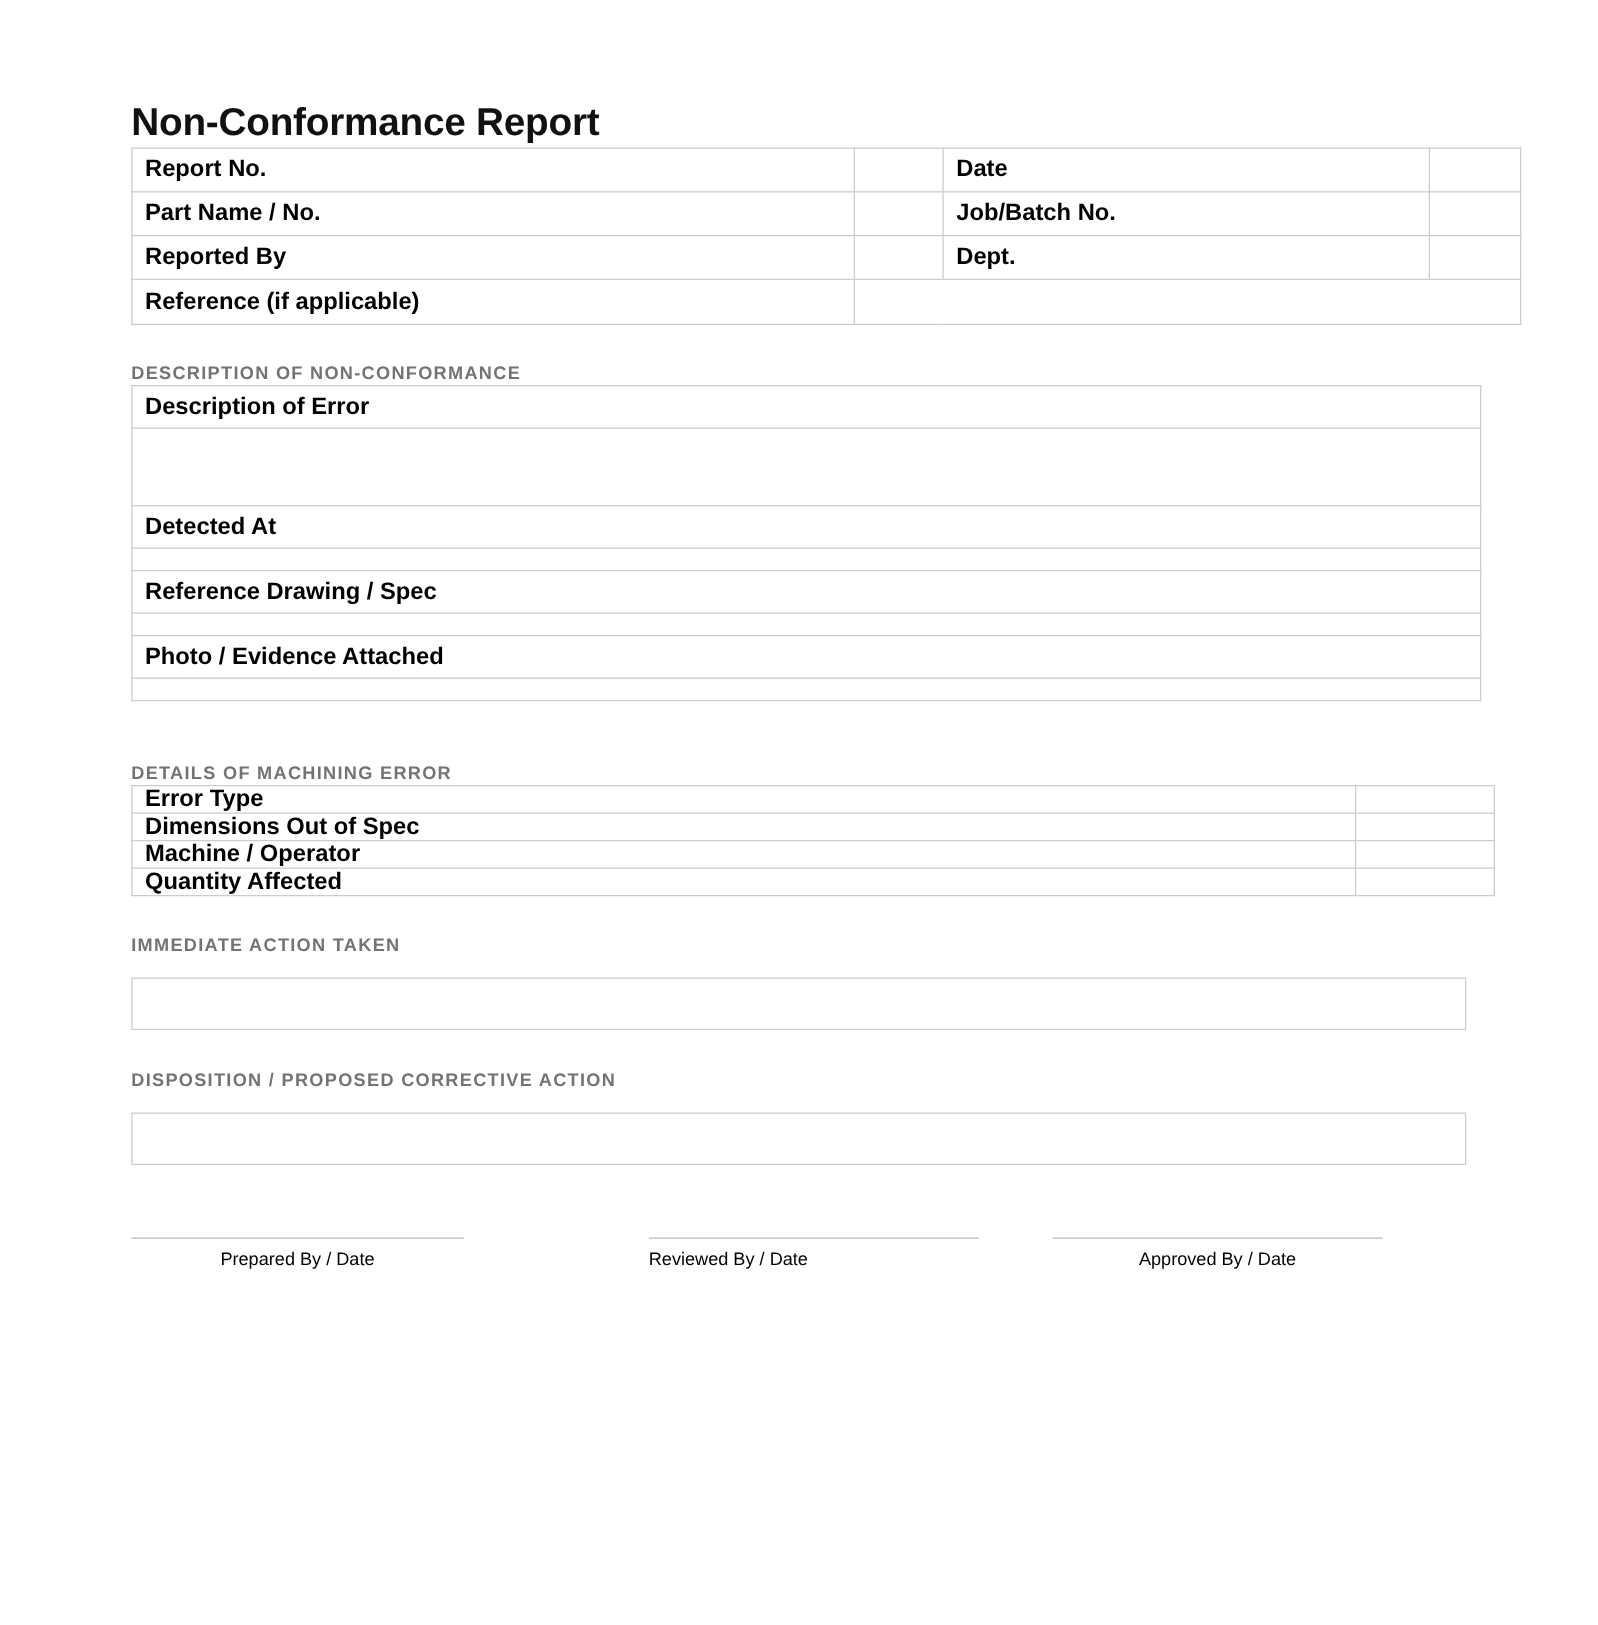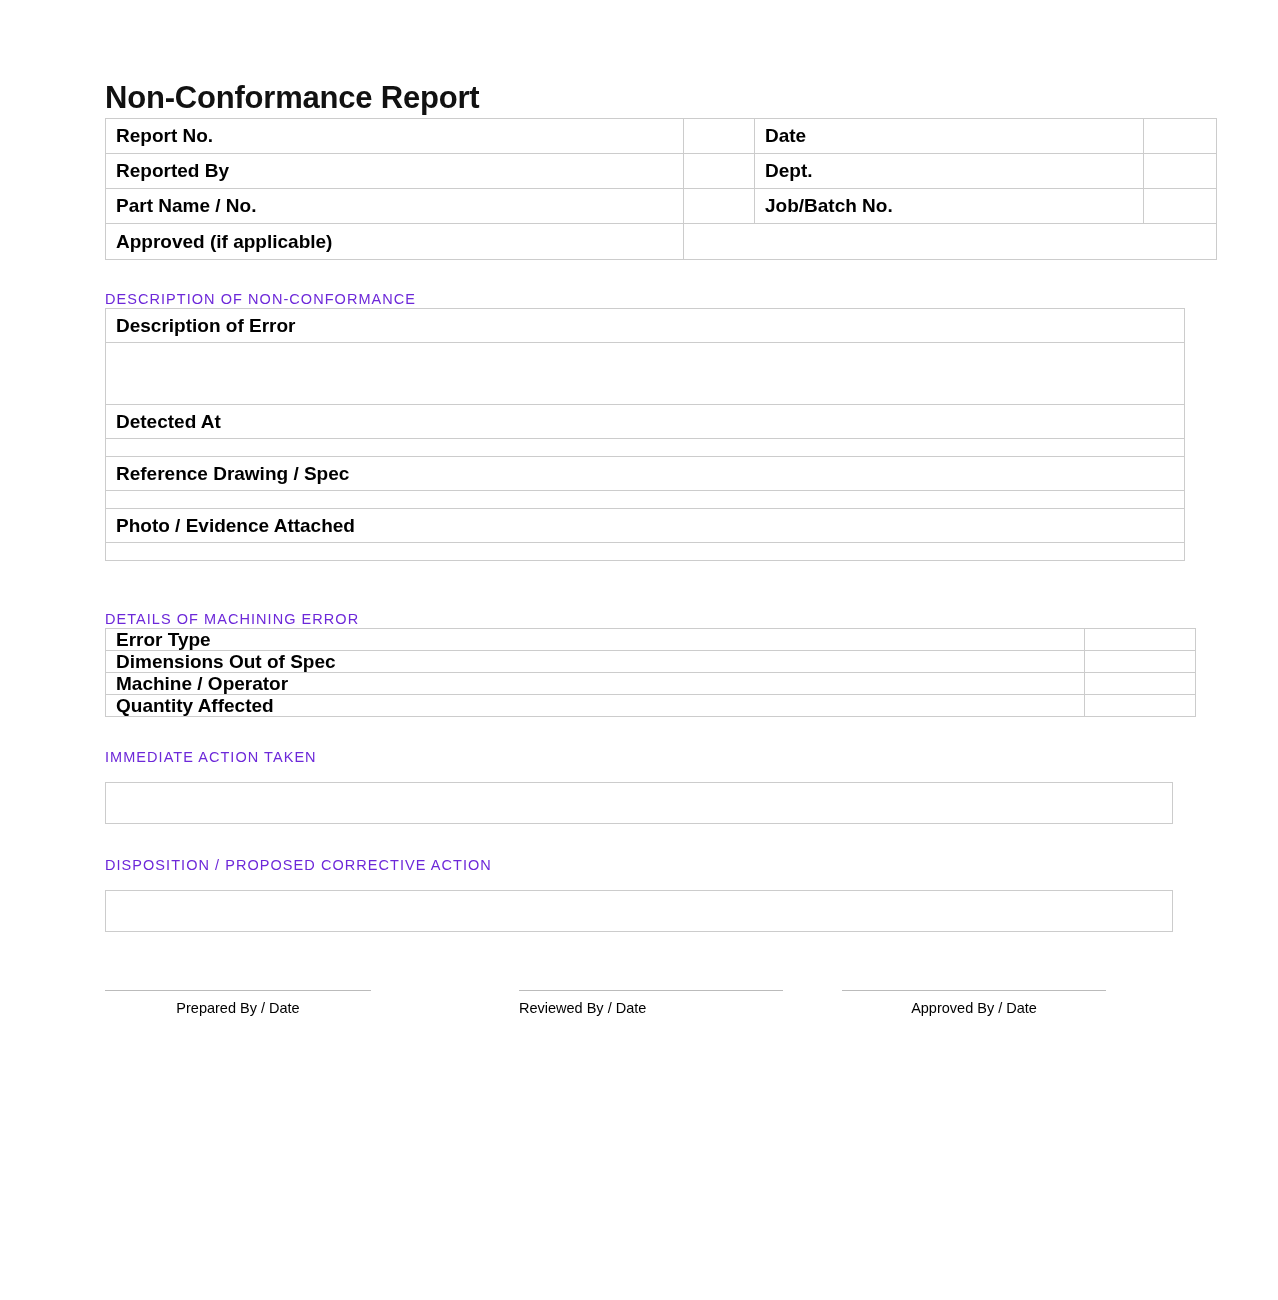--- a/index.html
+++ b/index.html
@@ -64,24 +64,24 @@
   .header-table tr { height: 35px; }
   .header-table td.c1 { width: 567px; }
   .header-table td.c2 { width: 60px; }
   .header-table td.c3 { width: 378px; }
   .header-table td.c4 { width: 62px; }
   .header-table tr.supplier-row { height: 36px; }
 
   
   .section-heading {
     font-size: 14.5px;
-    font-weight: normal;
+    font-weight: bold;
     letter-spacing: 1.05px;
     text-transform: uppercase;
-    color: #6d28d9;
+    color: #737373;
     line-height: 18px;
   }
   .sh-desc      { margin-top: 30px; }
   .sh-machining { margin-top: 49px; }
   .sh-immediate { margin-top: 31px; }
   .sh-disposition { margin-top: 32px; }
 
   
   .desc-table { margin-top: 16px; }
   .desc-table td { width: 1068px; }
@@ -143,33 +143,33 @@
 
     <table class="form-table header-table">
       <tbody>
         <tr>
           <td class="c1">Report No.</td>
           <td class="c2 blank"></td>
           <td class="c3">Date</td>
           <td class="c4 blank"></td>
         </tr>
         <tr>
+          <td class="c1">Part Name / No.</td>
+          <td class="c2 blank"></td>
+          <td class="c3">Job/Batch No.</td>
+          <td class="c4 blank"></td>
+        </tr>
+        <tr>
           <td class="c1">Reported By</td>
           <td class="c2 blank"></td>
           <td class="c3">Dept.</td>
           <td class="c4 blank"></td>
         </tr>
-        <tr>
-          <td class="c1">Part Name / No.</td>
-          <td class="c2 blank"></td>
-          <td class="c3">Job/Batch No.</td>
-          <td class="c4 blank"></td>
-        </tr>
         <tr class="supplier-row">
-          <td class="c1">Approved (if applicable)</td>
+          <td class="c1">Reference (if applicable)</td>
           <td class="blank" colspan="3"></td>
         </tr>
       </tbody>
     </table>
 
     <div class="section-heading sh-desc">DESCRIPTION OF NON-CONFORMANCE</div>
 
     <table class="form-table desc-table">
       <tbody>
         <tr class="label-row">

